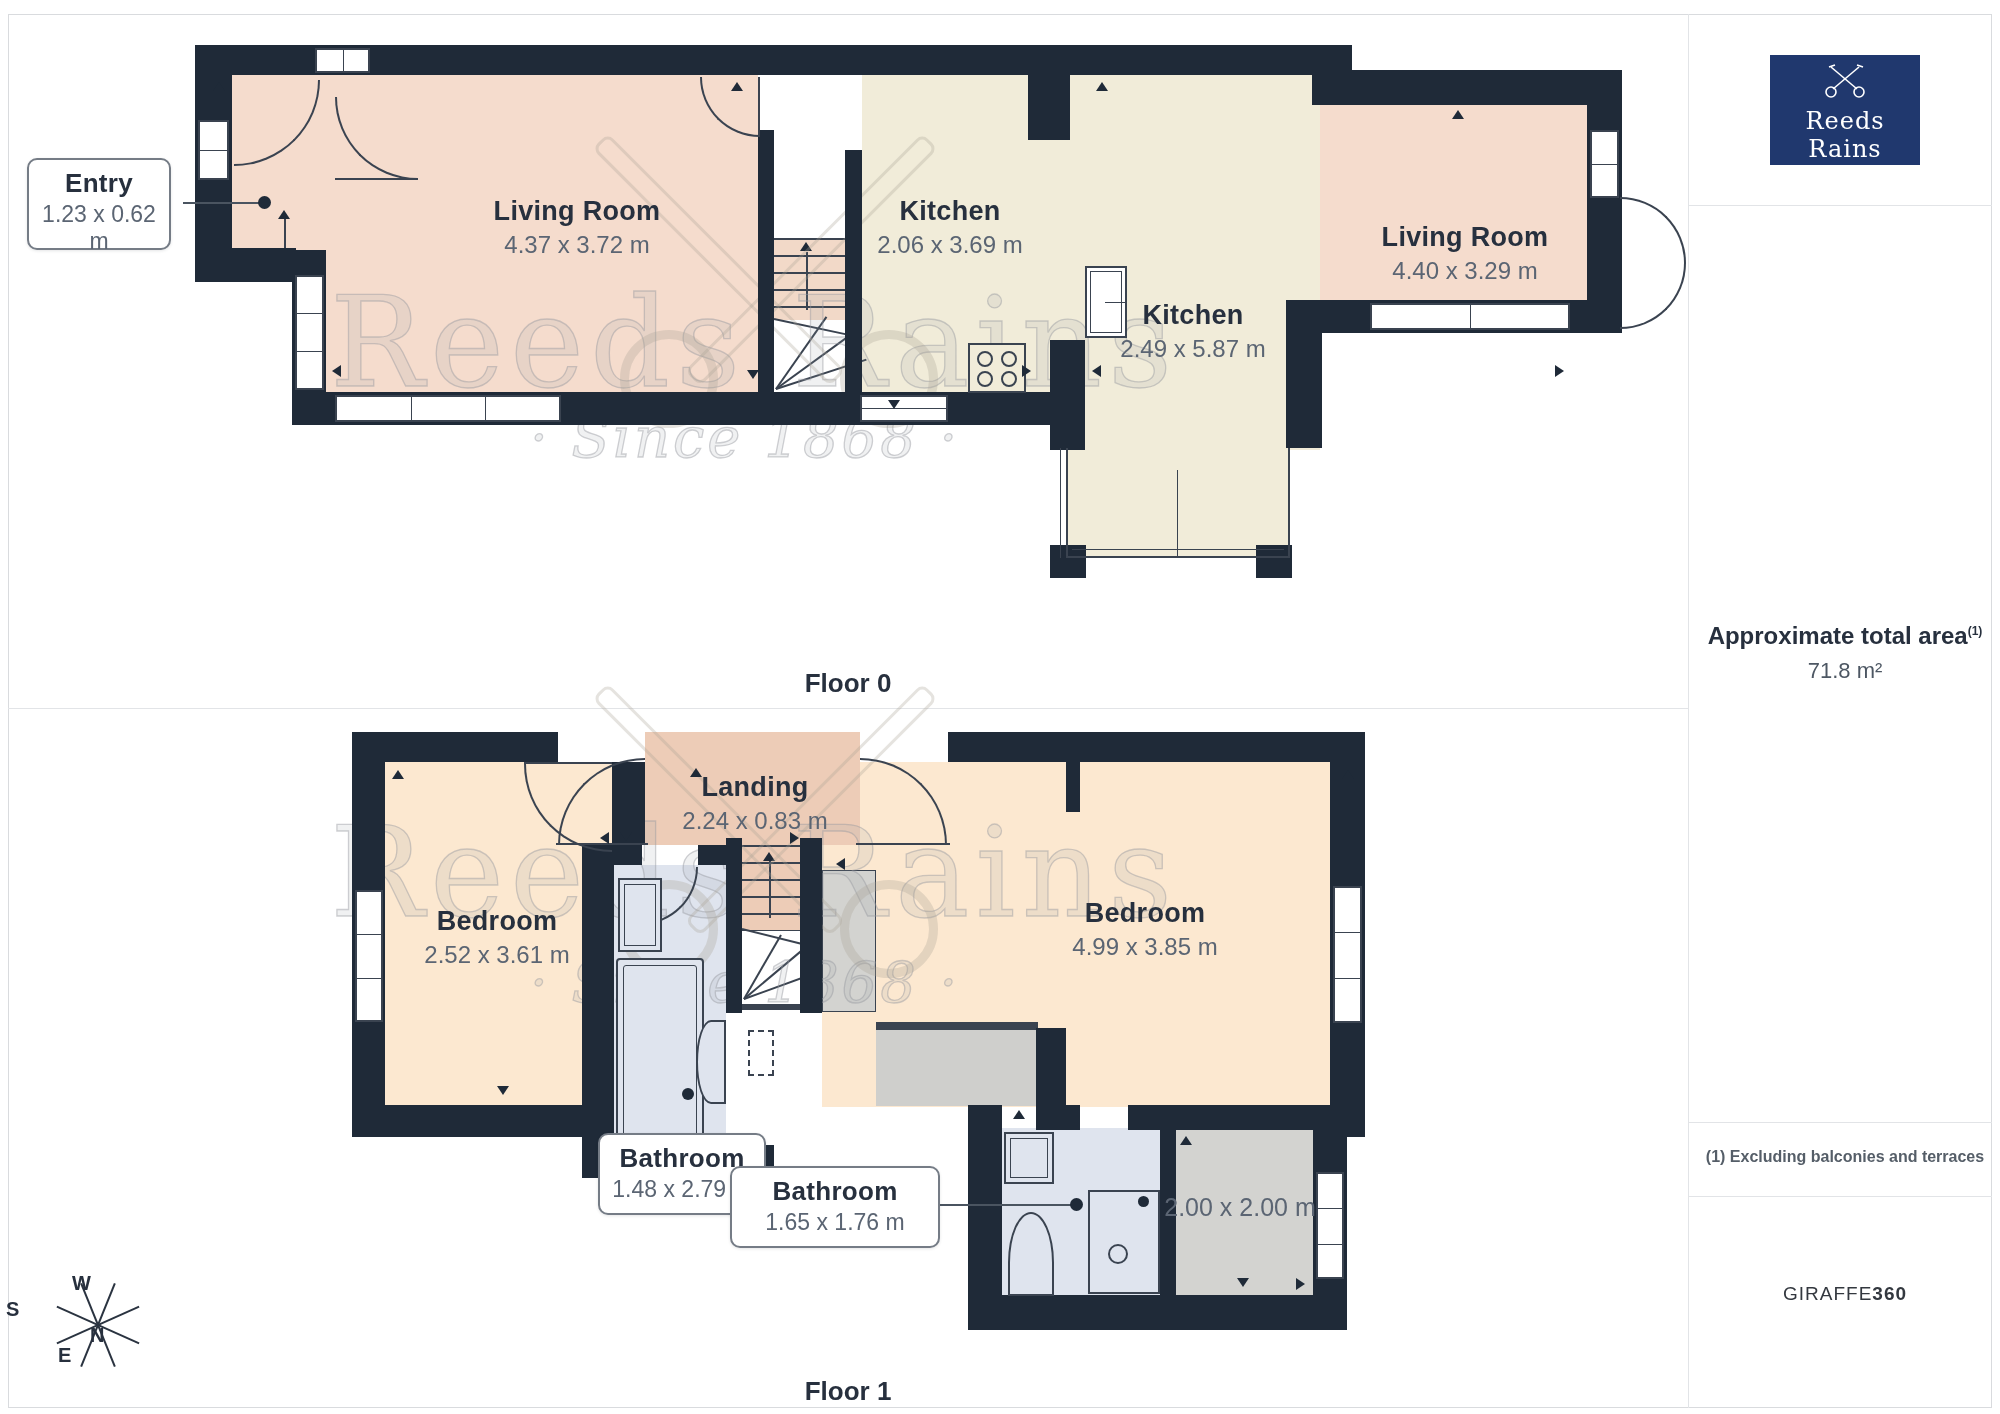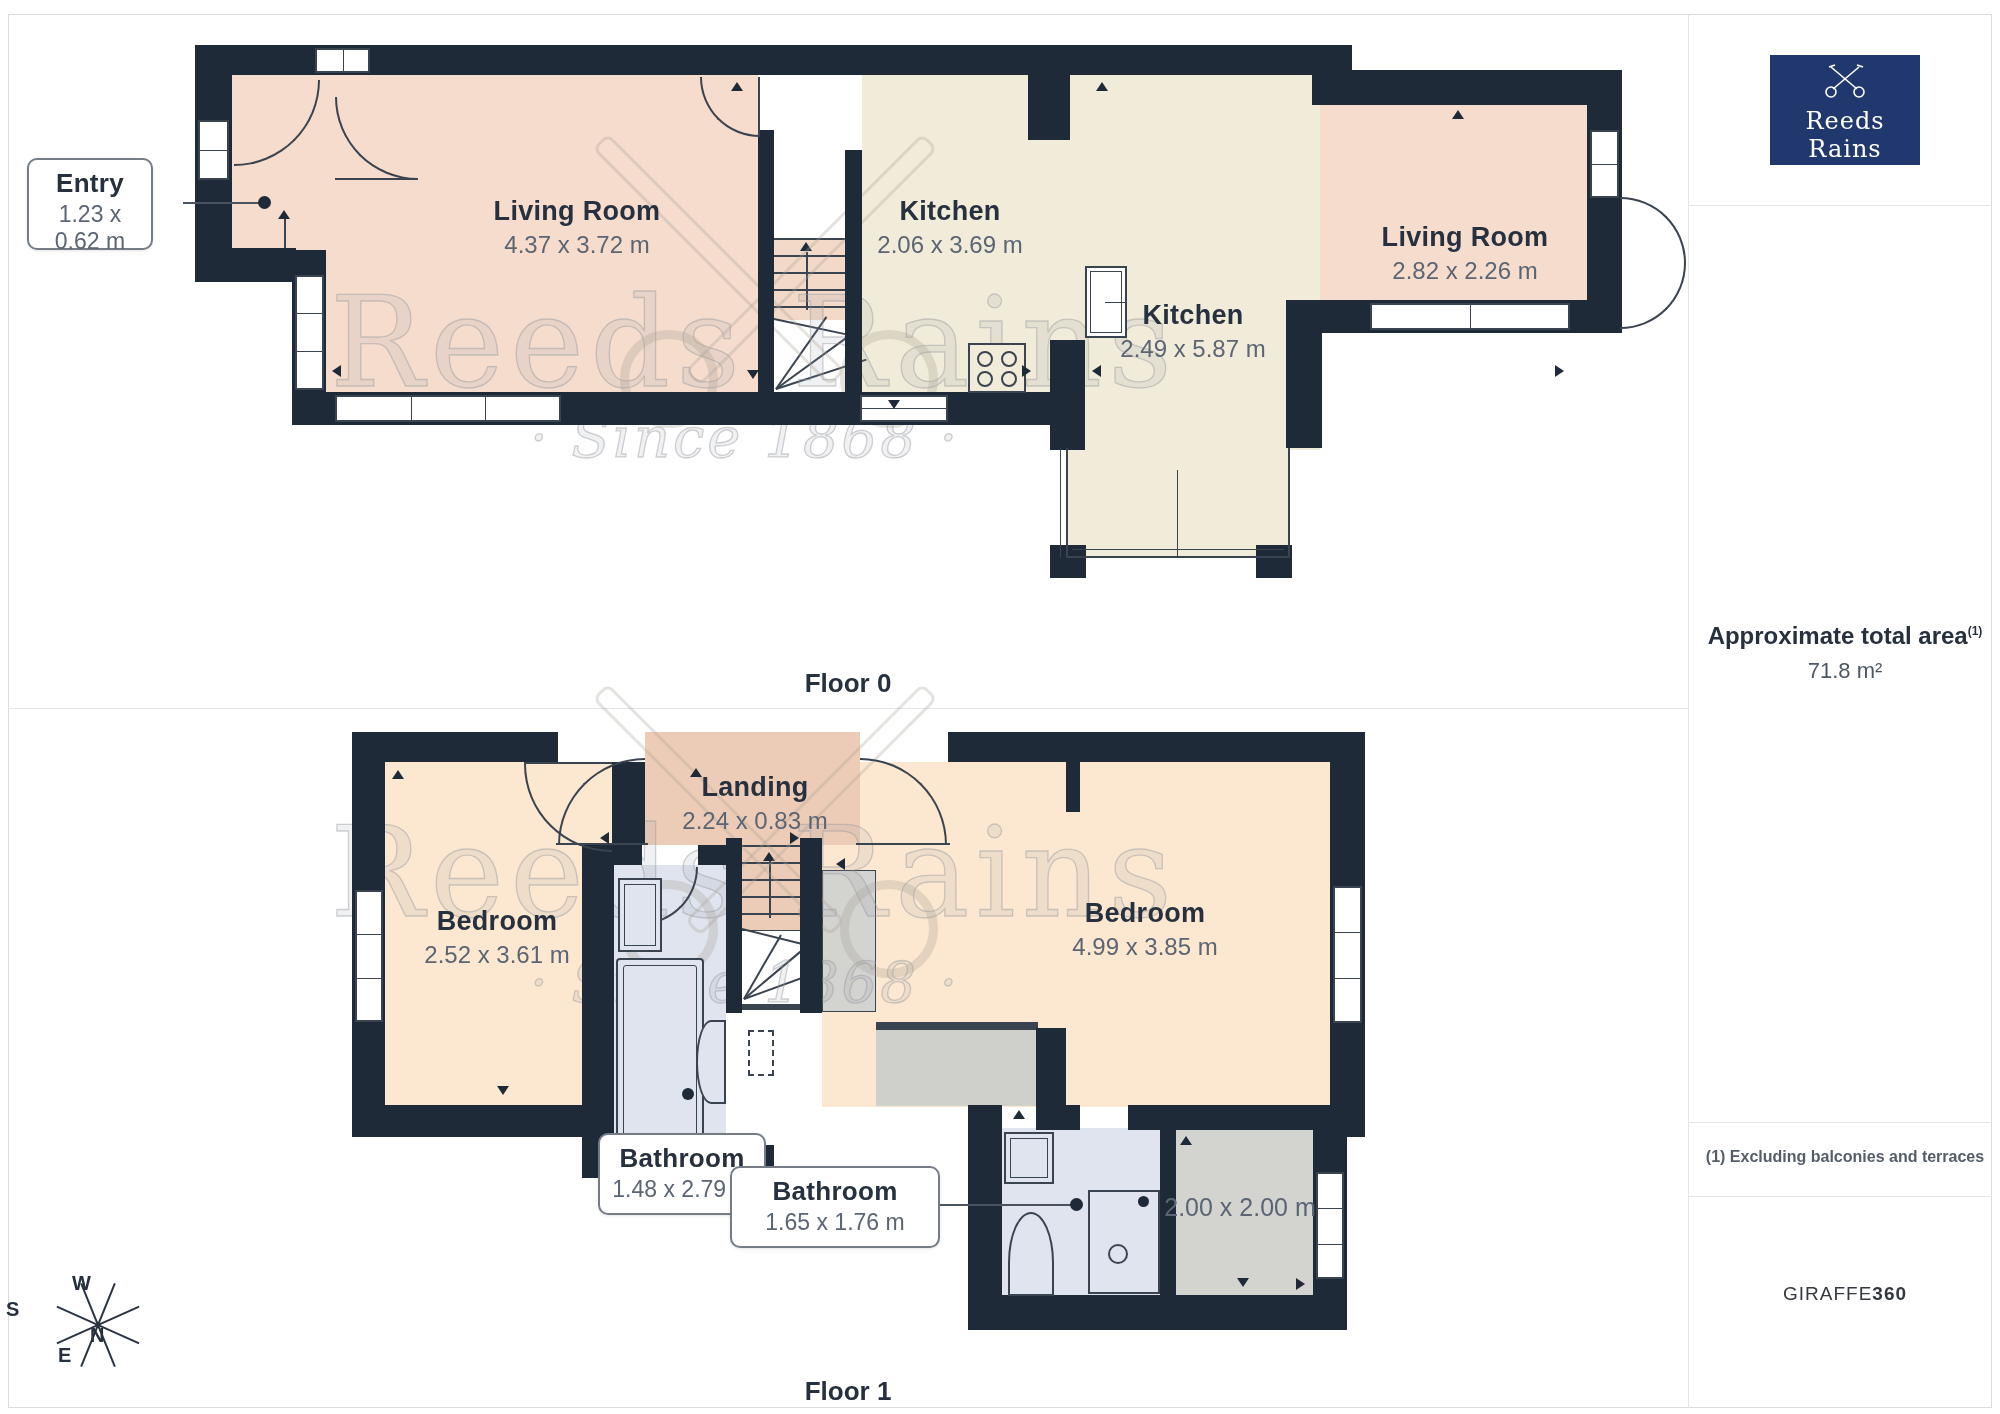--- a/index.html
+++ b/index.html
@@ -150,21 +150,21 @@
     <div class="circ" style="left:7px;top:6px;width:16px;height:16px;"></div>
     <div class="circ" style="left:31px;top:6px;width:16px;height:16px;"></div>
     <div class="circ" style="left:7px;top:26px;width:16px;height:16px;"></div>
     <div class="circ" style="left:31px;top:26px;width:16px;height:16px;"></div>
   </div>
   <div class="fix" style="left:1085px;top:266px;width:42px;height:72px;">
     <div class="fix-inner" style="left:3px;top:3px;width:32px;height:62px;border-width:1px;"></div>
     <div class="ln" style="left:18px;top:34px;width:20px;height:1px;"></div>
   </div>
 
-  <div class="tagbox" style="left:27px;top:158px;width:126px;height:92px;">
+  <div class="tagbox" style="left:27px;top:158px;width:144px;height:92px;">
     <div class="rname">Entry</div>
     <div class="rdims">1.23 x 0.62 m</div>
   </div>
   <div class="leader" style="left:183px;top:202px;width:80px;height:2px;"></div>
   <div class="dot" style="left:258px;top:196px;width:13px;height:13px;"></div>
   <div class="ln" style="left:284px;top:218px;width:2px;height:30px;"></div>
   <div class="arw up" style="left:278px;top:210px;"></div>
 
   <div class="room-label" style="left:577px;top:196px;">
     <div class="rname">Living Room</div>
@@ -173,21 +173,21 @@
   <div class="room-label" style="left:950px;top:196px;">
     <div class="rname">Kitchen</div>
     <div class="rdims">2.06 x 3.69 m</div>
   </div>
   <div class="room-label" style="left:1193px;top:300px;">
     <div class="rname">Kitchen</div>
     <div class="rdims">2.49 x 5.87 m</div>
   </div>
   <div class="room-label" style="left:1465px;top:222px;">
     <div class="rname">Living Room</div>
-    <div class="rdims">2.82 x 2.26 m</div>
+    <div class="rdims">4.40 x 3.29 m</div>
   </div>
 
   <div class="arw up" style="left:213px;top:82px;"></div>
   <div class="arw up" style="left:731px;top:82px;"></div>
   <div class="arw up" style="left:1096px;top:82px;"></div>
   <div class="arw up" style="left:1452px;top:110px;"></div>
   <div class="arw down" style="left:747px;top:370px;"></div>
   <div class="arw down" style="left:888px;top:400px;"></div>
   <div class="arw left" style="left:332px;top:365px;"></div>
   <div class="arw right" style="left:1022px;top:365px;"></div>

